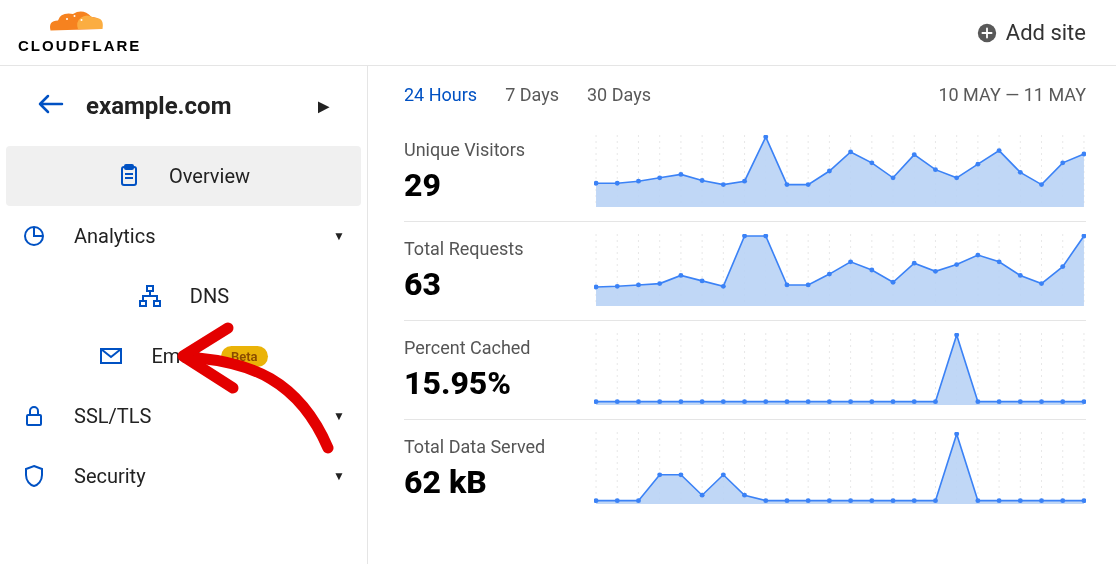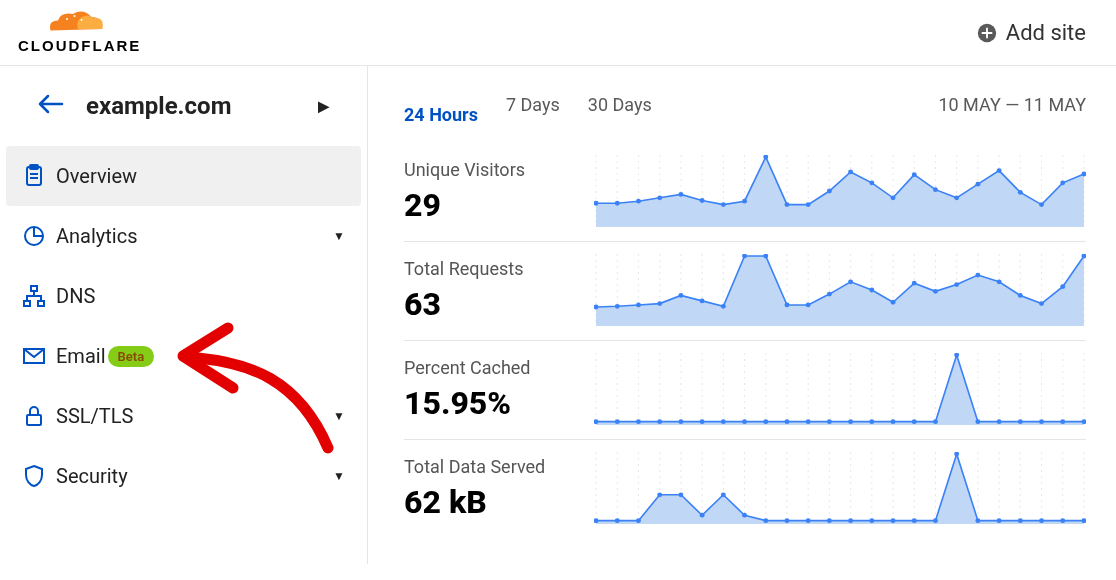--- a/index.html
+++ b/index.html
@@ -8,29 +8,29 @@
   .logo { display: flex; flex-direction: column; align-items: flex-start; }
   .logo svg { width: 150px; height: 60px; }
   .add-site { display: flex; align-items: center; gap: 8px; font-size: 22px; color: #333; cursor: pointer; }
   .add-site-icon { width: 22px; height: 22px; }
   .body { display: flex; height: calc(580px - 82px); }
   .sidebar { width: 368px; border-right: 1px solid #e5e5e5; display: flex; flex-direction: column; position: relative; }
   .site-row { display: flex; align-items: center; gap: 22px; padding: 26px 38px; font-size: 24px; font-weight: 700; }
   .site-row .back { color: #0051c3; }
   .site-row .arrow { margin-left: auto; font-size: 14px; }
   .nav { display: flex; flex-direction: column; }
-  .nav-item { display: flex; align-items: center; gap: 10px; padding: 18px 22px; font-size: 20px; cursor: pointer; position: relative; }
+  .nav-item { display: flex; align-items: center; gap: 28px; padding: 18px 22px; font-size: 20px; cursor: pointer; position: relative; justify-content: center; }
   .nav-item .ic { width: 24px; height: 24px; color: #0051c3; flex: 0 0 24px; }
   .nav-item .chev { margin-left: auto; font-size: 12px; color: #222; }
   .nav-item.active { background: #f0f0f0; border-radius: 4px; margin: 0 6px; padding: 18px 16px; }
-  .badge-beta { background: #84cc16; color: #8a4b00; font-size: 13px; font-weight: 600; padding: 3px 10px; border-radius: 12px; margin-left: -8px; }
+  .badge-beta { background: #eab308; color: #8a4b00; font-size: 13px; font-weight: 600; padding: 3px 10px; border-radius: 12px; margin-left: -8px; }
   .main { flex: 1; padding: 18px 30px 0 36px; display: flex; flex-direction: column; position: relative; }
   .timerange { display: flex; align-items: center; gap: 28px; font-size: 18px; margin-bottom: 18px; }
   .timerange .tab { color: #595959; cursor: pointer; }
-  .timerange .tab.active { color: #0051c3; font-weight: 700; margin-top: 20px; }
+  .timerange .tab.active { color: #0051c3; font-weight: 400; }
   .timerange .range { margin-left: auto; color: #595959; font-size: 18px; }
   .stat { border-bottom: 1px solid #e5e5e5; padding: 12px 0 14px 0; display: flex; align-items: center; }
   .stat:last-child { border-bottom: none; }
   .stat .left { width: 190px; flex: 0 0 190px; }
   .stat .label { font-size: 18px; color: #555; margin-bottom: 6px; }
   .stat .value { font-size: 32px; font-weight: 800; color: #000; }
   .stat .chart { flex: 1; height: 72px; position: relative; }
   .stat .chart svg { width: 100%; height: 100%; }
   .grid-line { stroke: #e8e8e8; stroke-width: 1; stroke-dasharray: 2 4; }
   .spark-fill { fill: #b9d3f5; fill-opacity: 0.9; }

